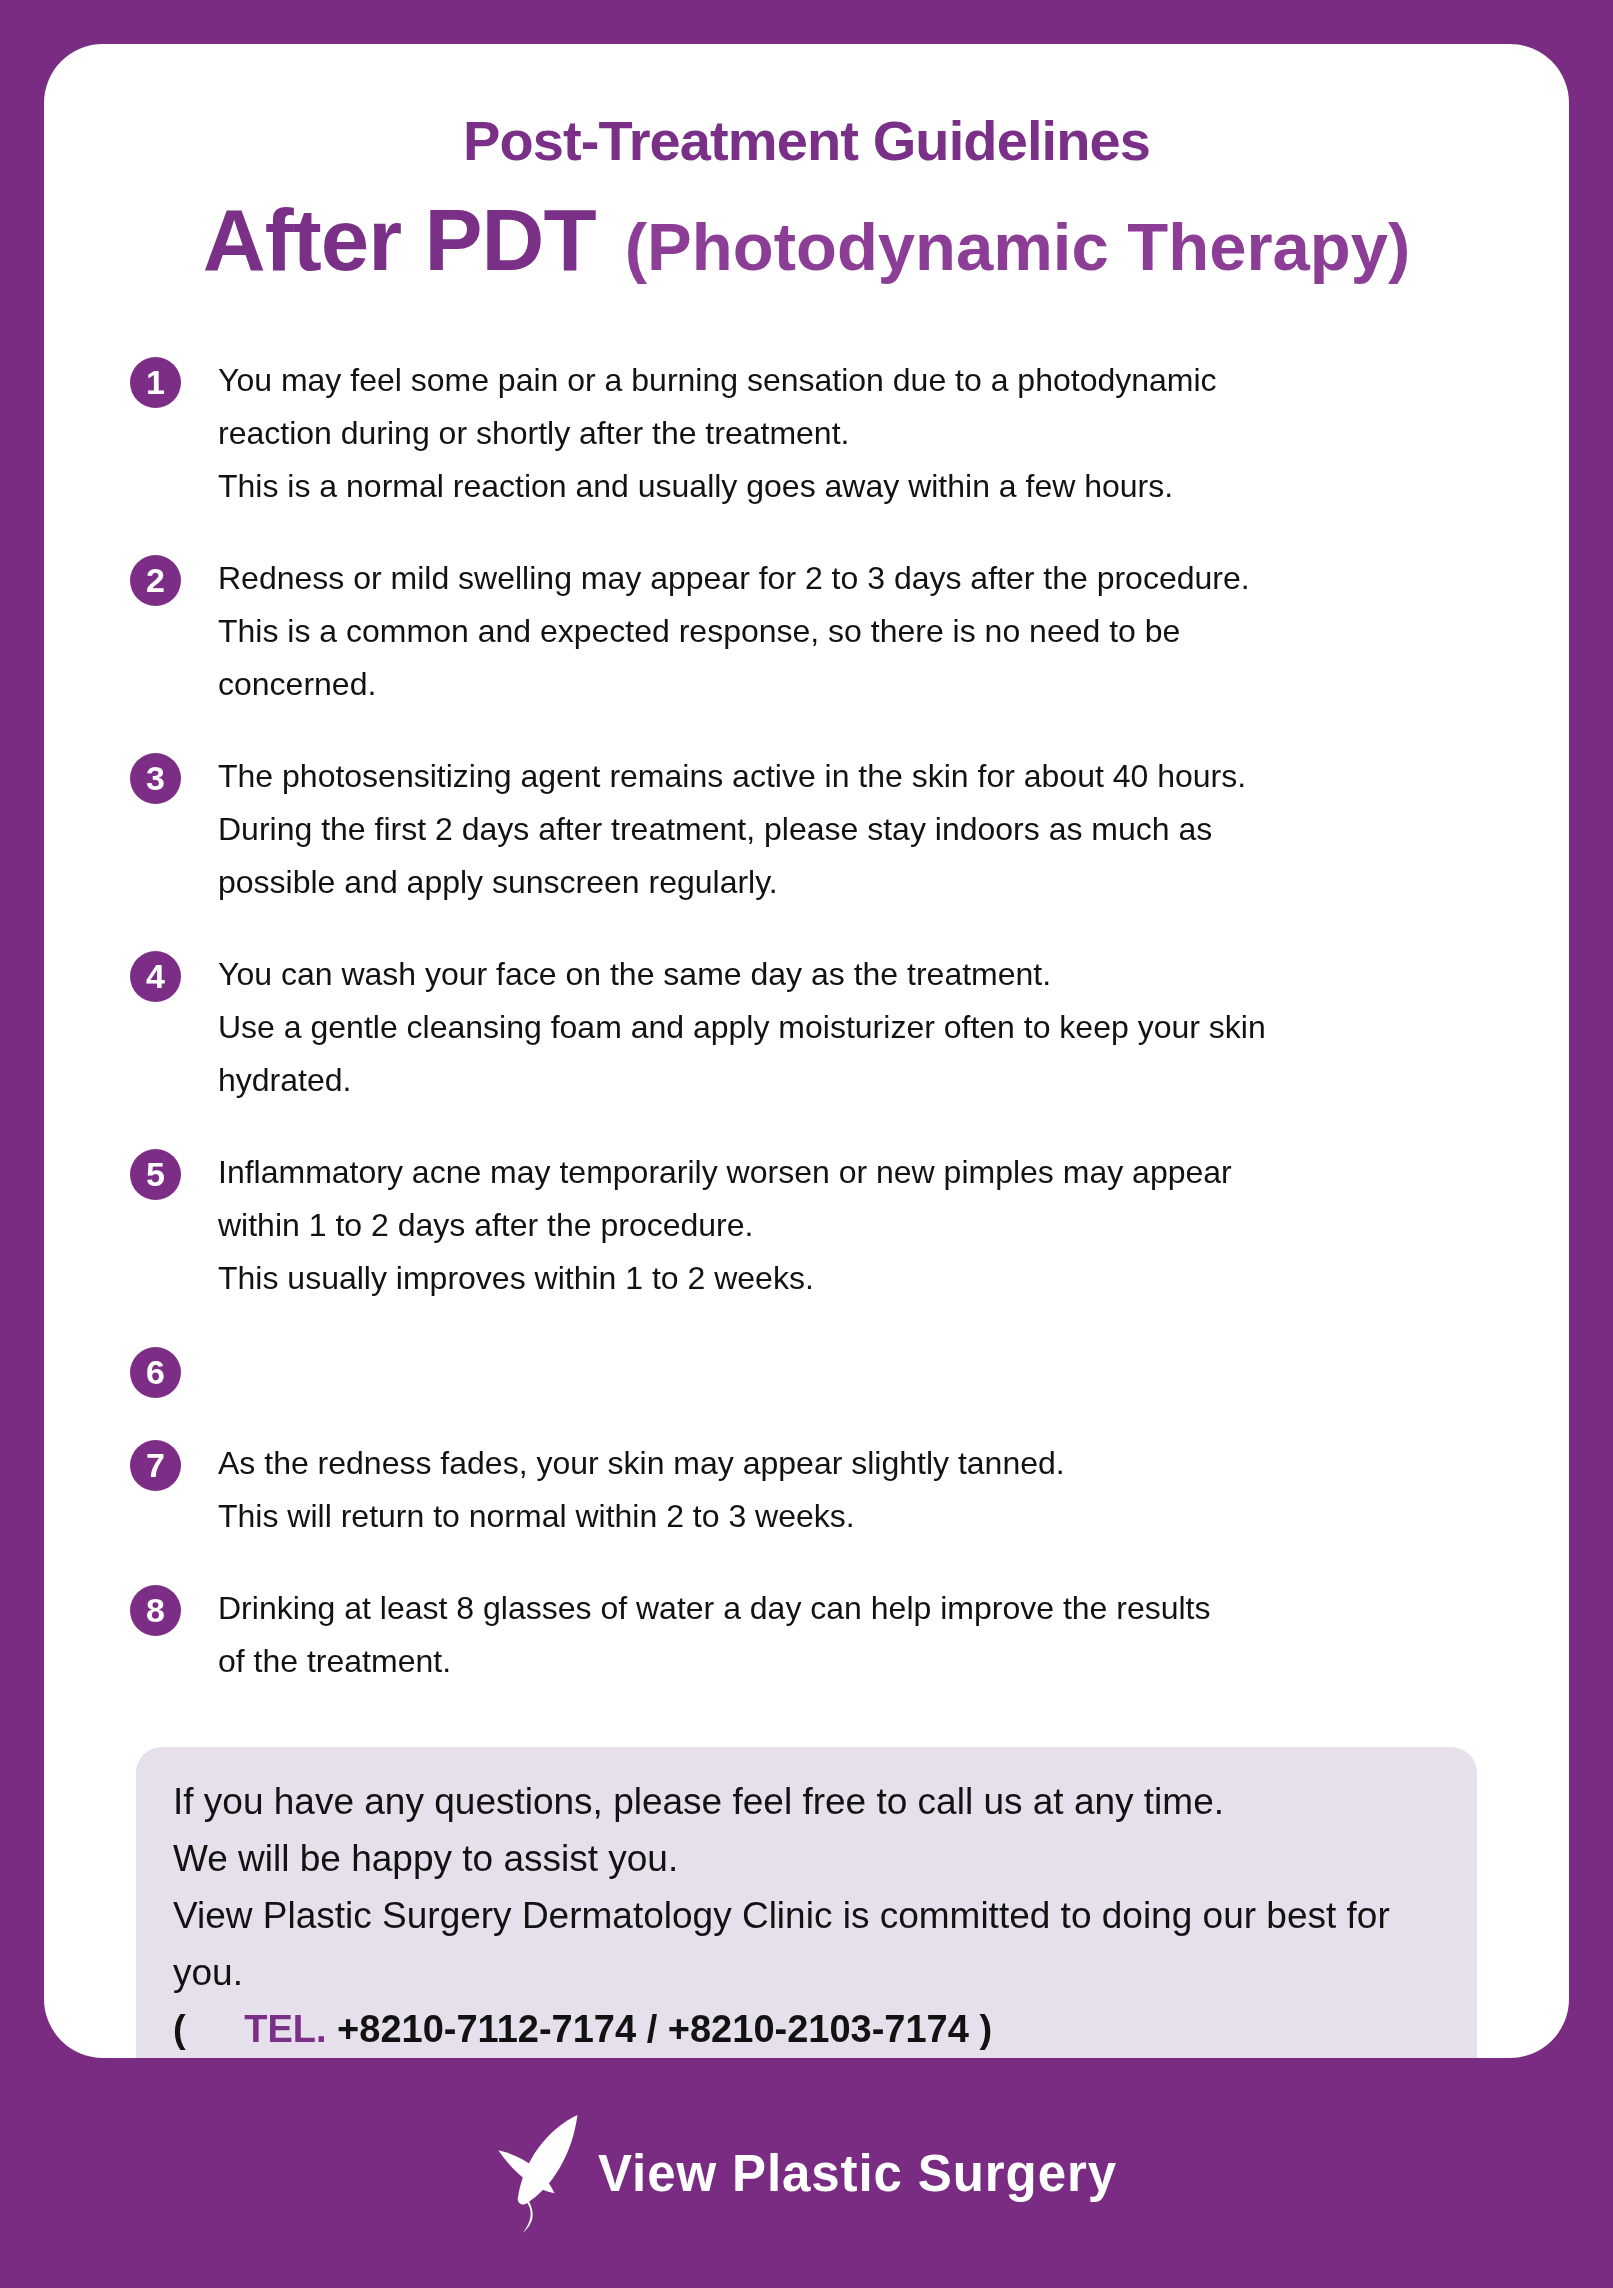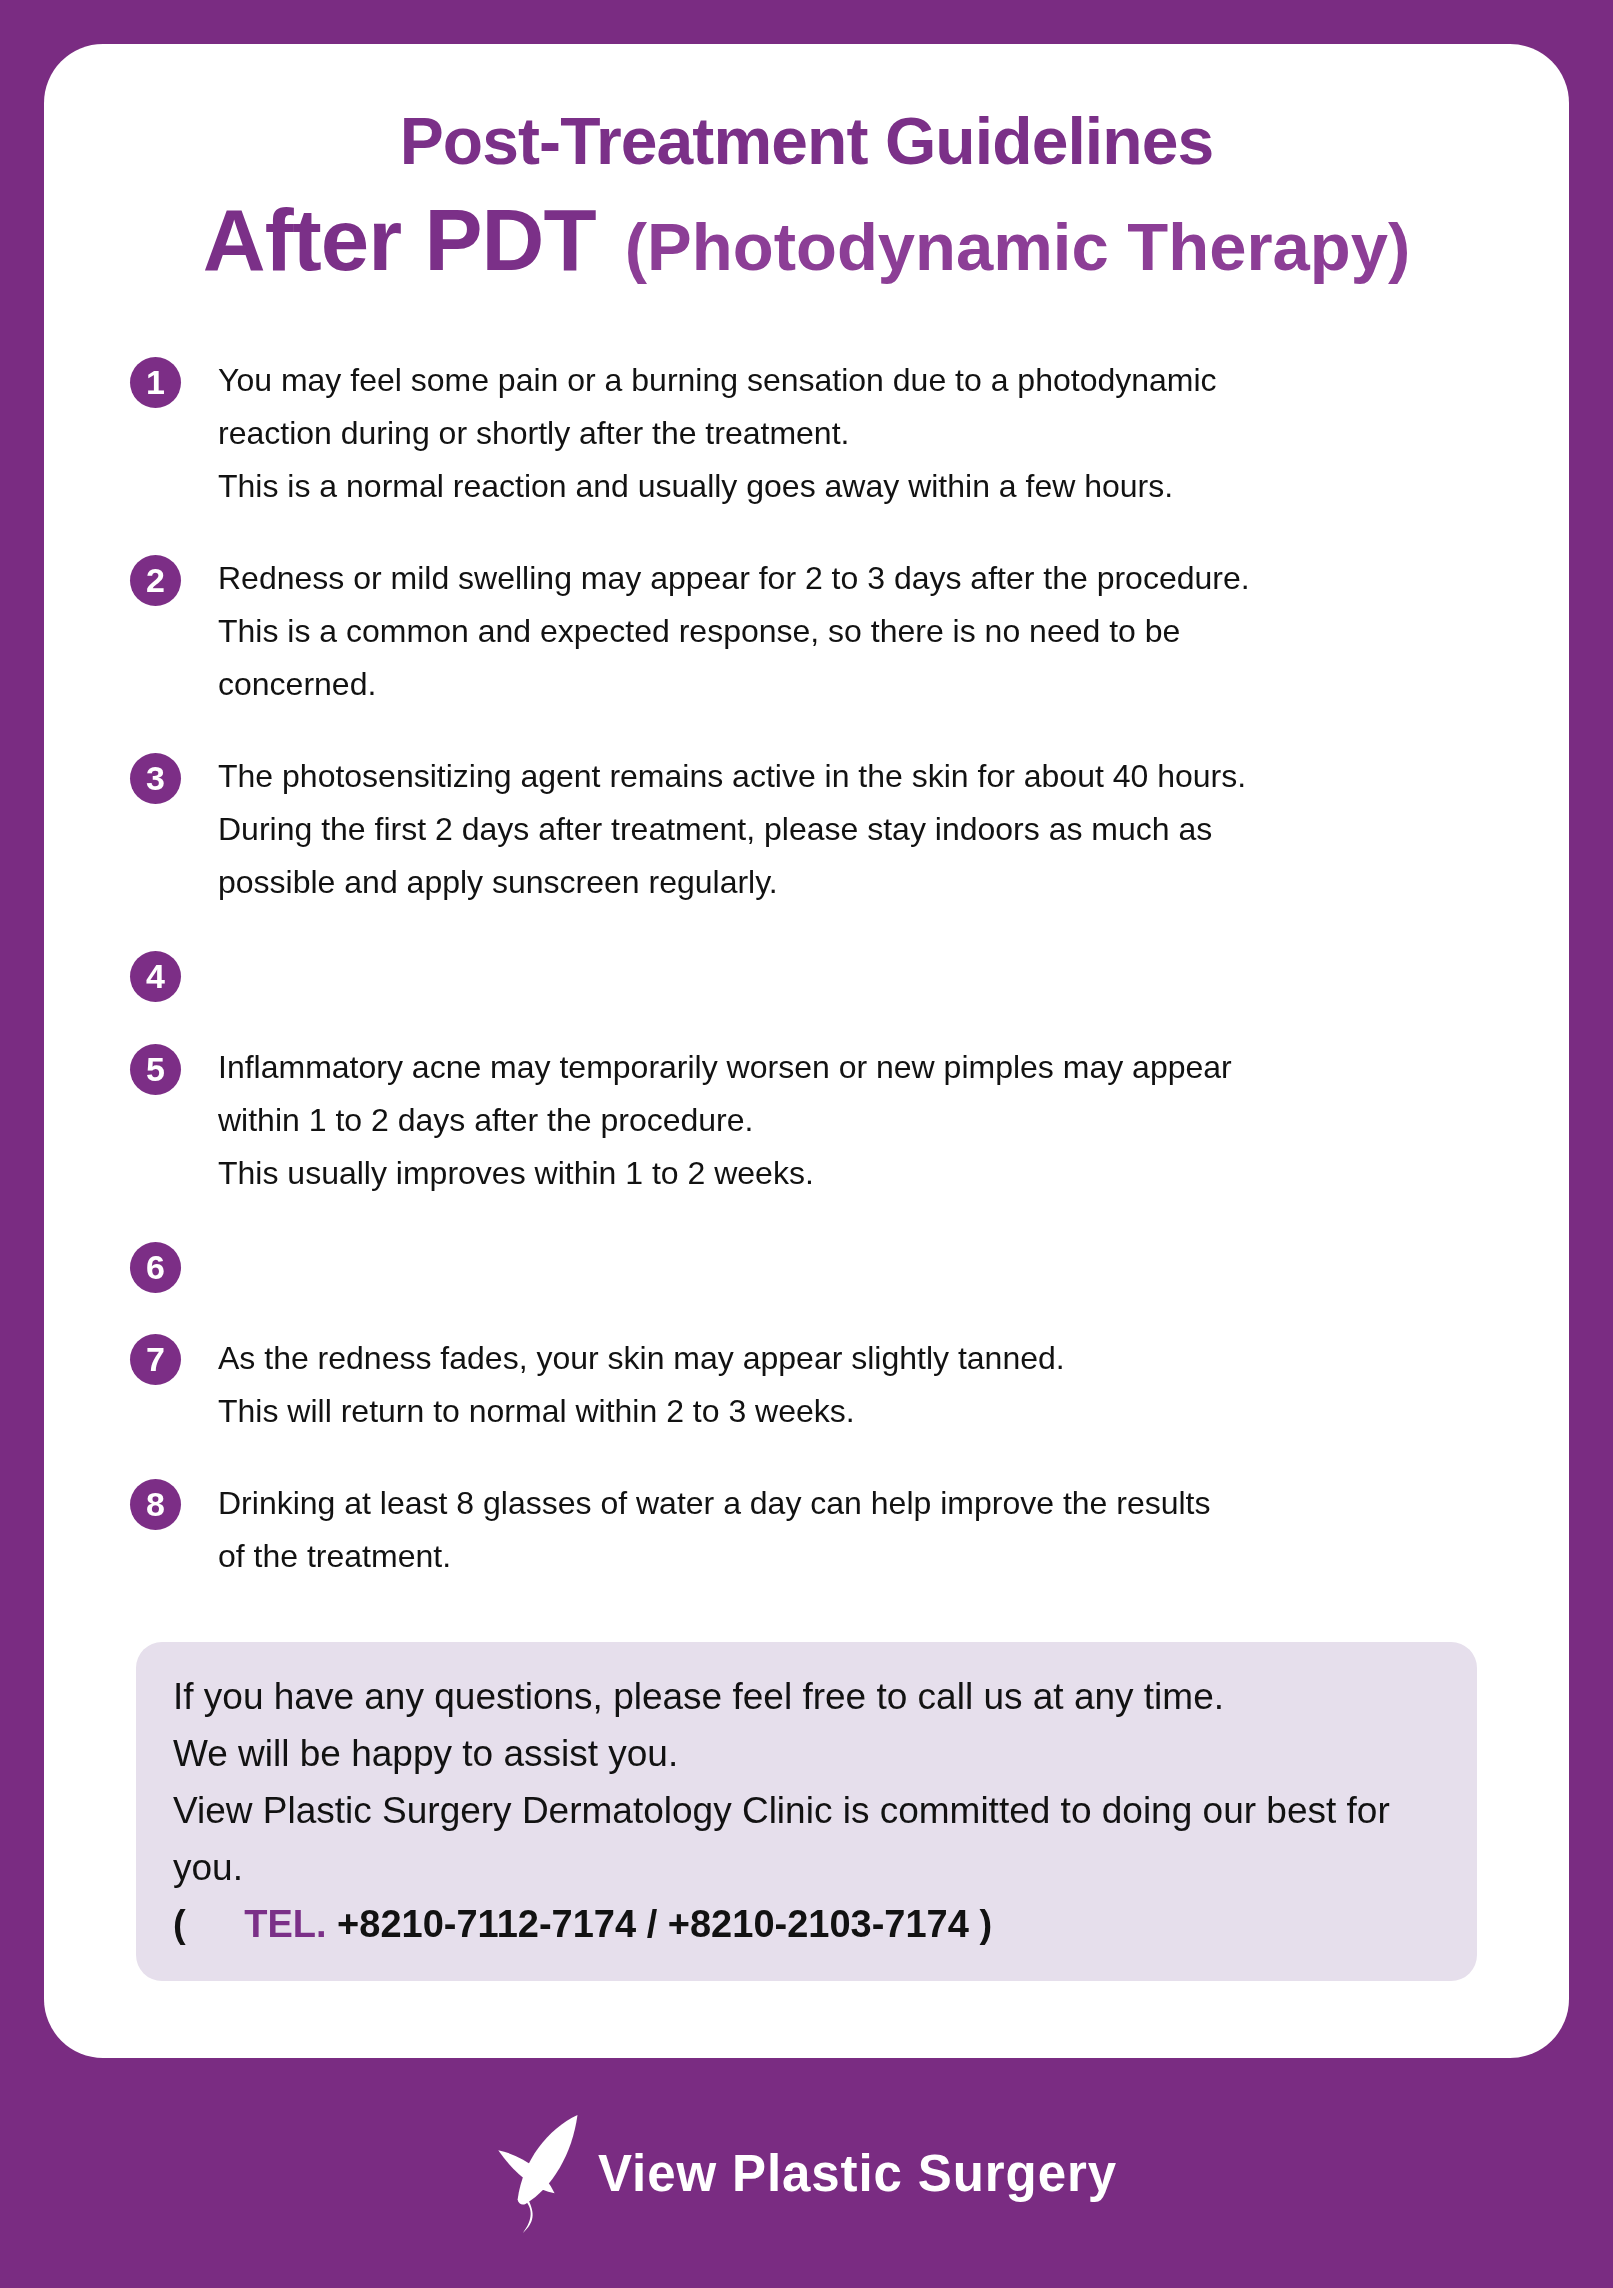--- a/index.html
+++ b/index.html
@@ -13,21 +13,21 @@
     position: absolute;
     left: 44px; top: 44px;
     width: 1525px; height: 2014px;
     background: #FFFFFF;
     border-radius: 59px;
     padding: 46px 44px 0;
     overflow: hidden;
   }
   .header { text-align: center; margin-bottom: 59px; }
   .title-l1 {
-    font-size: 66px; line-height: 102px;
+    font-size: 56px; line-height: 102px;
     font-weight: 800; letter-spacing: -0.9px;
     color: #7B3088;
   }
   .title-l2 { font-size: 87px; line-height: 96px; font-weight: 800; color: #7B3088; letter-spacing: -0.9px; }
   .title-l2 .t-paren {
     font-size: 67px; font-weight: 700; color: #8C3E96;
     margin-left: 29px; letter-spacing: 0;
   }
   .items { padding: 0 0 0 42px; }
   .item { display: flex; align-items: flex-start; margin-bottom: 39px; }
@@ -103,20 +103,23 @@
 
     <div class="item">
       <span class="badge">3</span>
       <div class="item-text">The photosensitizing agent remains active in the skin for about 40 hours.
 During the first 2 days after treatment, please stay indoors as much as
 possible and apply sunscreen regularly.</div>
     </div>
 
     <div class="item">
       <span class="badge">4</span>
+      <div class="item-text">You can wash your face on the same day as the treatment.
+Use a gentle cleansing foam and apply moisturizer often to keep your skin
+hydrated.</div>
     </div>
 
     <div class="item">
       <span class="badge">5</span>
       <div class="item-text">Inflammatory acne may temporarily worsen or new pimples may appear
 within 1 to 2 days after the procedure.
 This usually improves within 1 to 2 weeks.</div>
     </div>
 
     <div class="item">

